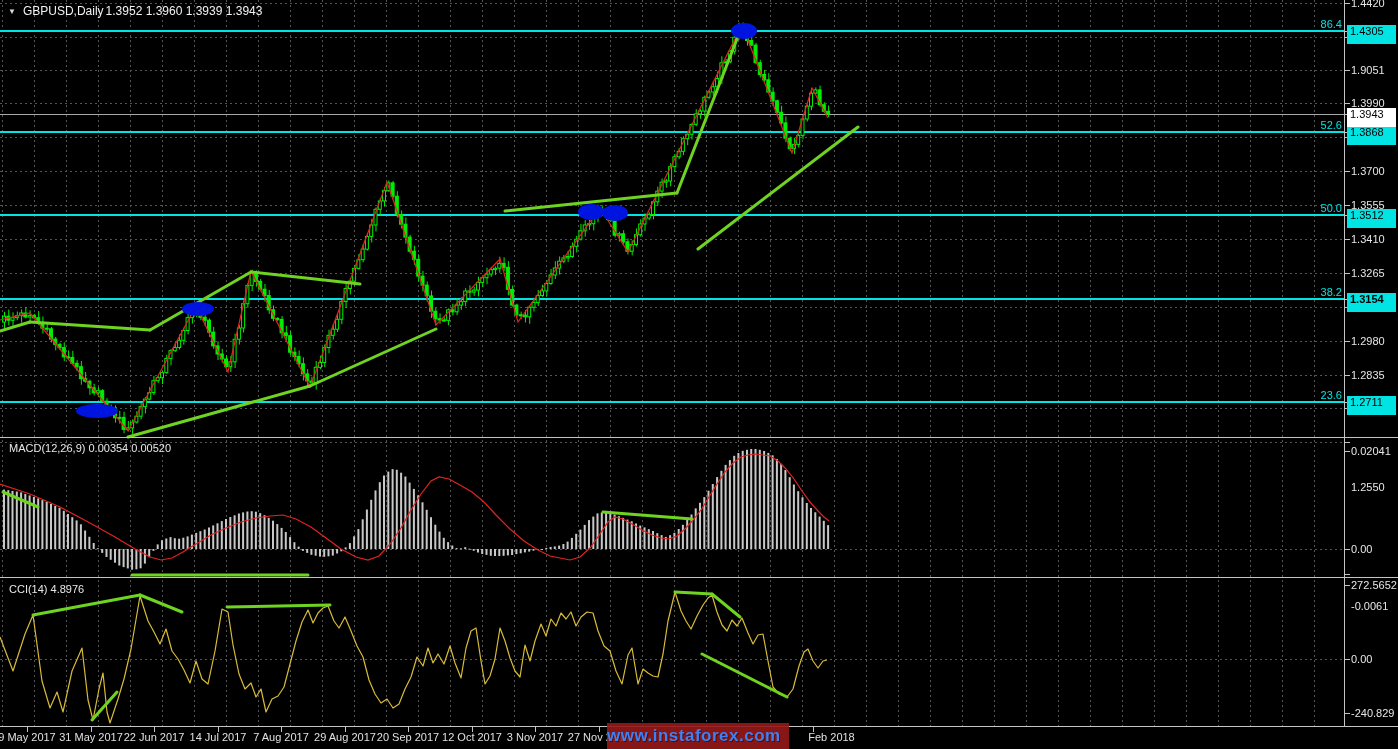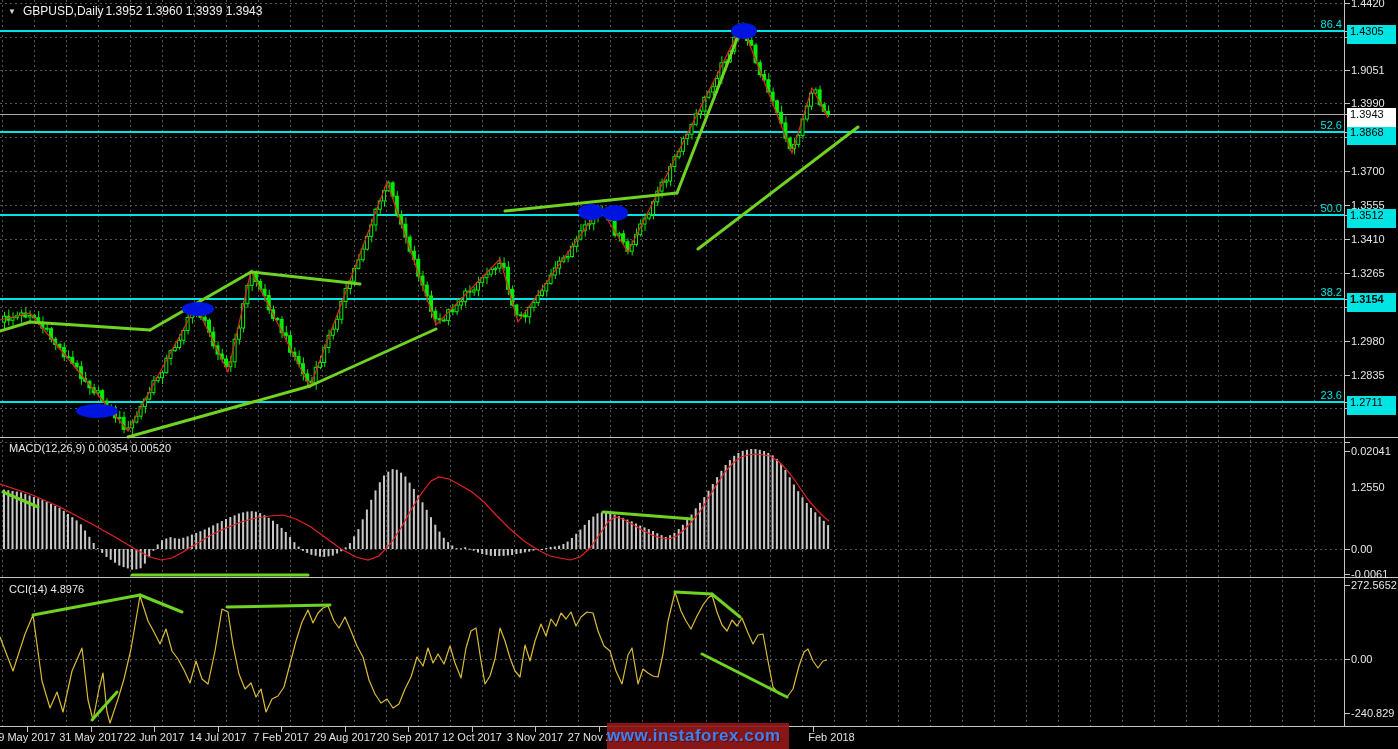--- a/index.html
+++ b/index.html
@@ -673,37 +673,37 @@
       <div class="plabel" style="top: 199px;">1.3555</div>
       <div class="plabel" style="top: 233px;">1.3410</div>
       <div class="plabel" style="top: 267px;">1.3265</div>
       <div class="plabel" style="top: 301px;">1.3125</div>
       <div class="plabel" style="top: 335px;">1.2980</div>
       <div class="plabel" style="top: 369px;">1.2835</div>
       <div class="plabel" style="top: 402px;">1.2690</div>
       <div class="plabel" style="top: 436px; margin-top: 45px;">1.2550</div>
       <div class="plabel" style="top: 445px;">0.02041</div>
       <div class="plabel" style="top: 543px;">0.00</div>
-      <div class="plabel" style="top: 568px;">-0.0061</div>
+      <div class="plabel" style="top: 600px;">-0.0061</div>
       <div class="plabel" style="top: 579px;">272.5652</div>
       <div class="plabel" style="top: 653px;">0.00</div>
       <div class="plabel" style="top: 707px;">-240.829</div>
       <div class="chip fib" style="top: 25px;">1.4305</div>
       <div class="chip fib" style="top: 126px;">1.3868</div>
       <div class="chip fib" style="top: 209px;">1.3512</div>
       <div class="chip fib" style="top: 293px; font-weight: bold;">1.3154</div>
       <div class="chip fib" style="top: 396px;">1.2711</div>
       <div class="chip cur" style="top: 108px;">1.3943</div>
     </div>
   <div id="time-axis">
       <div class="dlabel" style="left: 27px;">9 May 2017</div>
       <div class="dlabel" style="left: 91px;">31 May 2017</div>
       <div class="dlabel" style="left: 154px;">22 Jun 2017</div>
       <div class="dlabel" style="left: 218px;">14 Jul 2017</div>
-      <div class="dlabel" style="left: 281px;">7 Feb 2017</div>
+      <div class="dlabel" style="left: 281px;">7 Aug 2017</div>
       <div class="dlabel" style="left: 345px;">29 Aug 2017</div>
       <div class="dlabel" style="left: 408px;">20 Sep 2017</div>
       <div class="dlabel" style="left: 472px;">12 Oct 2017</div>
       <div class="dlabel" style="left: 535px;">3 Nov 2017</div>
       <div class="dlabel" style="left: 599px;">27 Nov 2017</div>
       <div class="dlabel" style="left: 813px; padding-left: 37px;">Feb 2018</div>
     </div>
   <div id="fib-labels">
       <div class="fibl" style="top: 18px;">86.4</div>
       <div class="fibl" style="top: 119px;">52.6</div>

